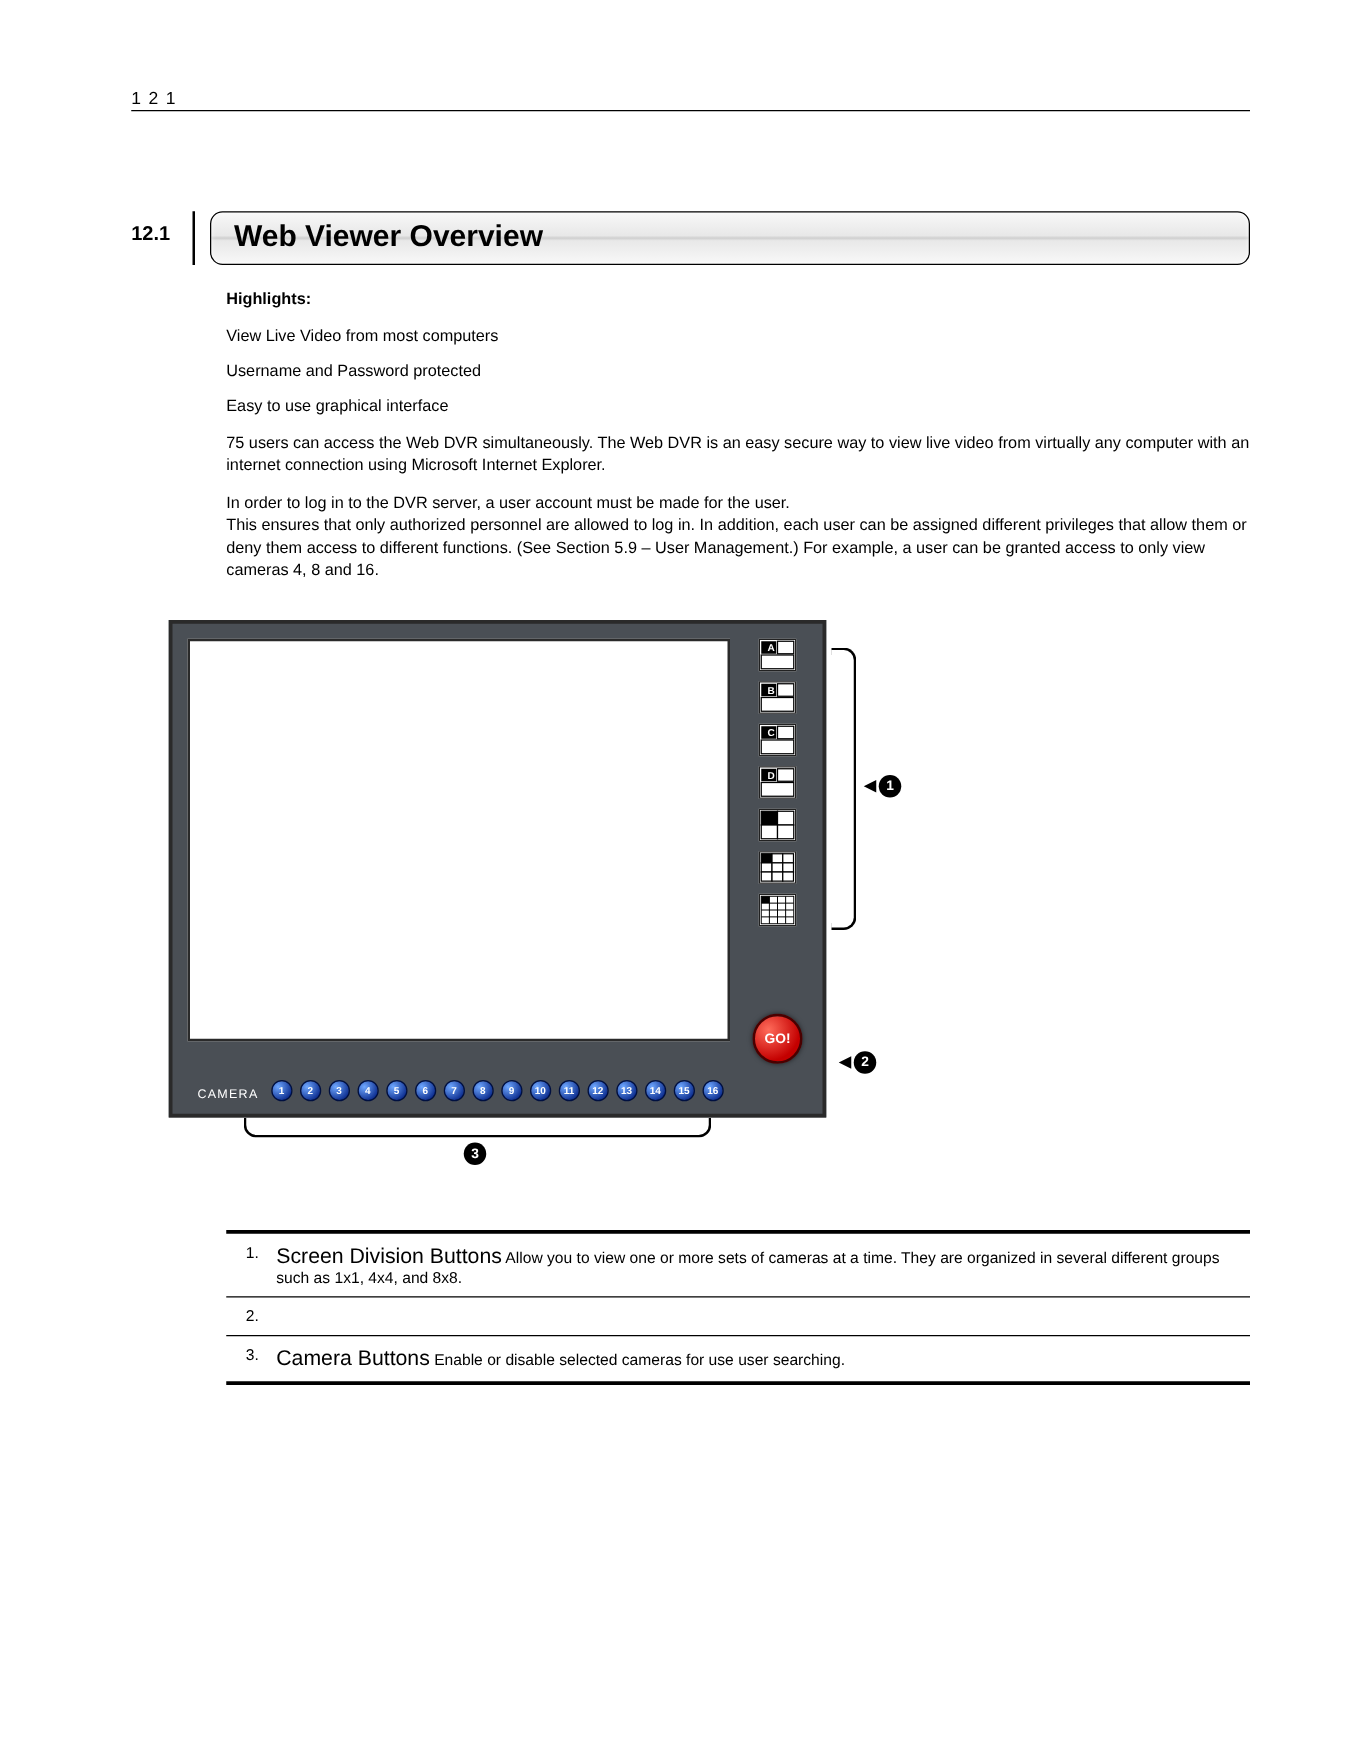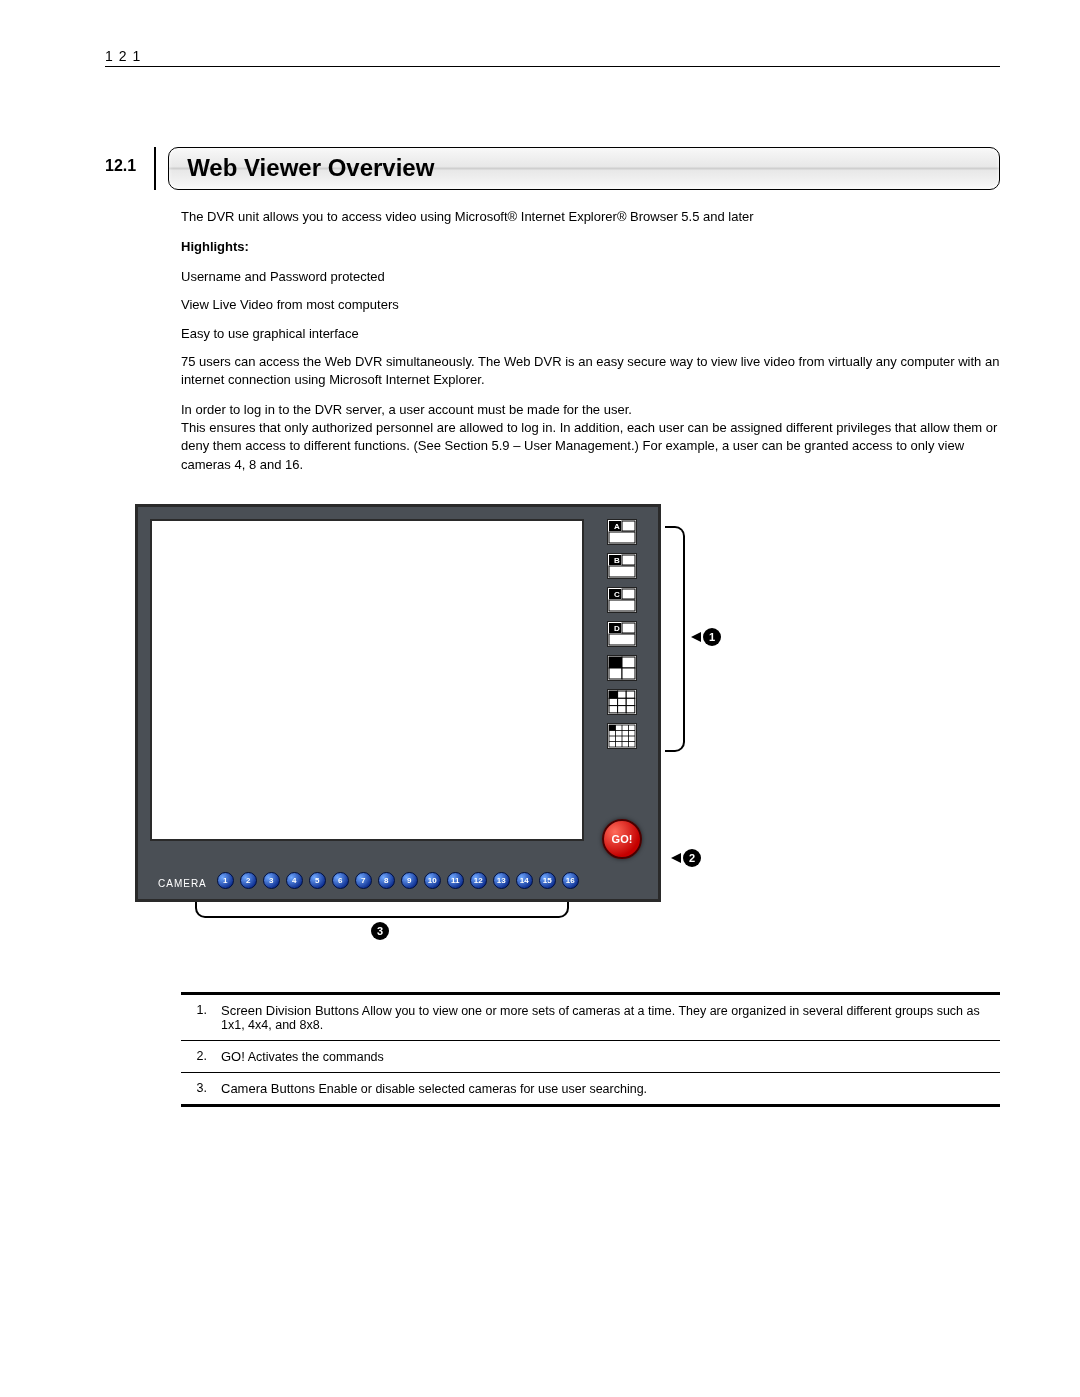--- a/index.html
+++ b/index.html
@@ -5,21 +5,21 @@
   body {
     margin: 0;
     padding: 0;
     background: #fff;
     font-family: Arial, Helvetica, sans-serif;
     font-size: 14px;
     color: #000;
     width: 1080px;
   }
   .page {
-    padding: 48px 80px 60px 105px;
+    padding: 70px 80px 60px 105px;
     box-sizing: border-box;
   }
   .page-number {
     font-size: 14px;
     letter-spacing: 6px;
     border-bottom: 1px solid #000;
     padding-bottom: 2px;
     margin-bottom: 80px;
   }
 
@@ -159,43 +159,42 @@
   }
   .legend-row {
     display:flex;
     border-bottom:1px solid #000;
     padding:8px 6px;
     font-size:12.5px;
     gap:14px;
   }
   .legend-row:last-child { border-bottom:none; }
   .legend-row .num { width:20px; flex:none; text-align:right;}
-  .legend-row .term { font-size:13px;text-align:right; }
+  .legend-row .term { font-size:17px;text-align:right; }
   .legend-row .desc { flex:1; }
   .legend-row .term-inline { white-space:normal; }
 </style>
 </head>
 <body>
 
 <div class="page">
 
   <div class="page-number">121</div>
 
   <div class="section-header">
     <div class="section-num">12.1</div>
     <div class="section-title-bar">Web Viewer Overview</div>
   </div>
 
   <div class="content-block">
-    <p>The DVR unit allows you to access video using Microsoft® Internet Explorer® Browser 5.5 and later</p>
 
     <p class="bold">Highlights:</p>
     <div class="highlight-list">
+      <p>View Live Video from most computers</p>
       <p>Username and Password protected</p>
-      <p>View Live Video from most computers</p>
       <p>Easy to use graphical interface</p>
     </div>
 
     <p>75 users can access the Web DVR simultaneously. The Web DVR is an easy secure way to view live video from virtually any computer with an internet connection using Microsoft Internet Explorer.</p>
     <p style="margin-bottom:0">In order to log in to the DVR server, a user account must be made for the user.</p>
     <p>This ensures that only authorized personnel are allowed to log in.  In addition, each user can be assigned different privileges that allow them or deny them access to different functions.  (See Section 5.9 – User Management.)  For example, a user can be granted access to only view cameras 4, 8 and 16.</p>
   </div>
 
   <div class="figure-wrap">
     <div class="viewer">
@@ -319,24 +318,20 @@
   <div class="legend">
     <div class="legend-row">
       <div class="num">1.</div>
       <div class="desc term-inline">
         <span class="term">Screen Division Buttons</span>
         <span>Allow you to view one or more sets of cameras at a time.  They are organized in several different groups such as 1x1, 4x4, and 8x8.</span>
       </div>
     </div>
     <div class="legend-row">
       <div class="num">2.</div>
-      <div class="desc term-inline">
-        <span class="term">GO!</span>
-        <span>Activates the commands</span>
-      </div>
     </div>
     <div class="legend-row">
       <div class="num">3.</div>
       <div class="desc term-inline">
         <span class="term">Camera Buttons</span>
         <span>Enable or disable selected cameras for use user searching.</span>
       </div>
     </div>
   </div>
 

